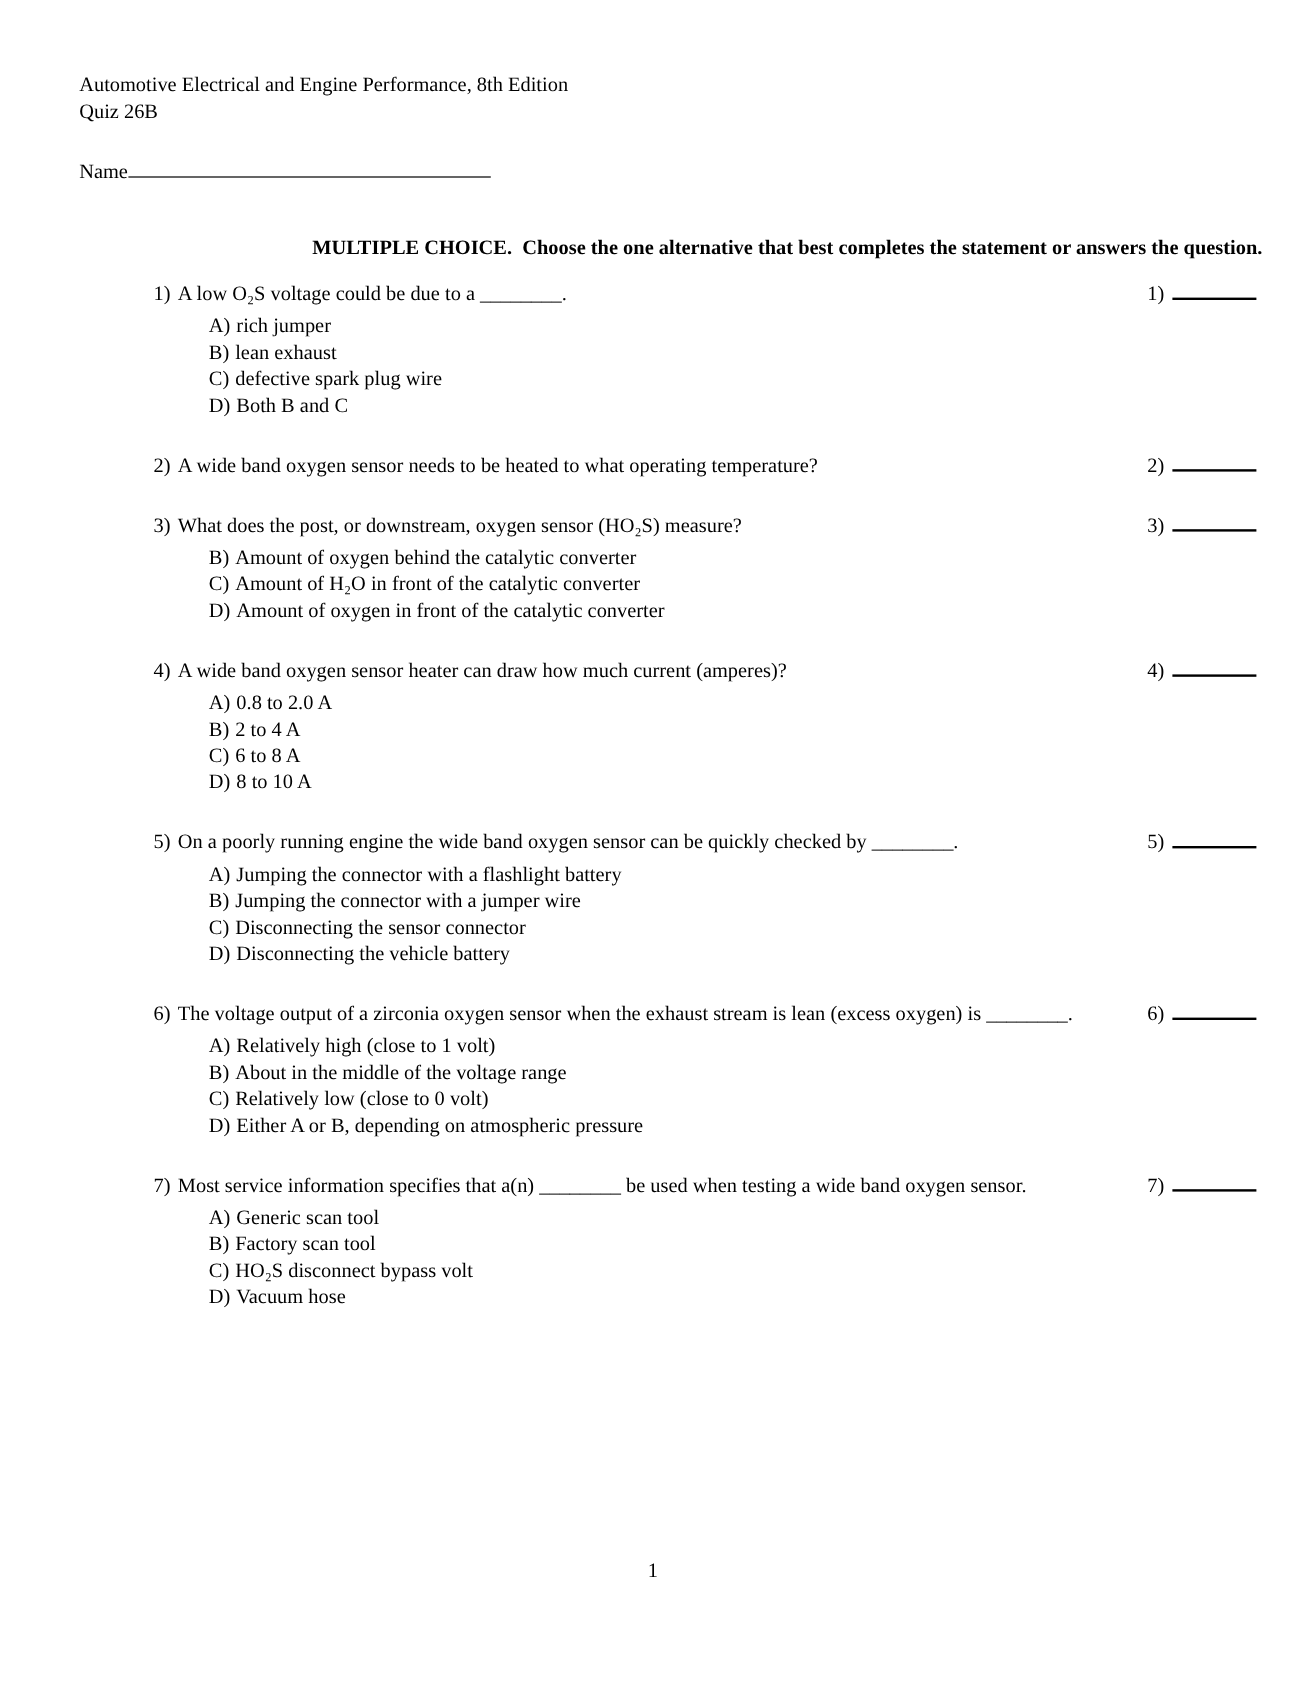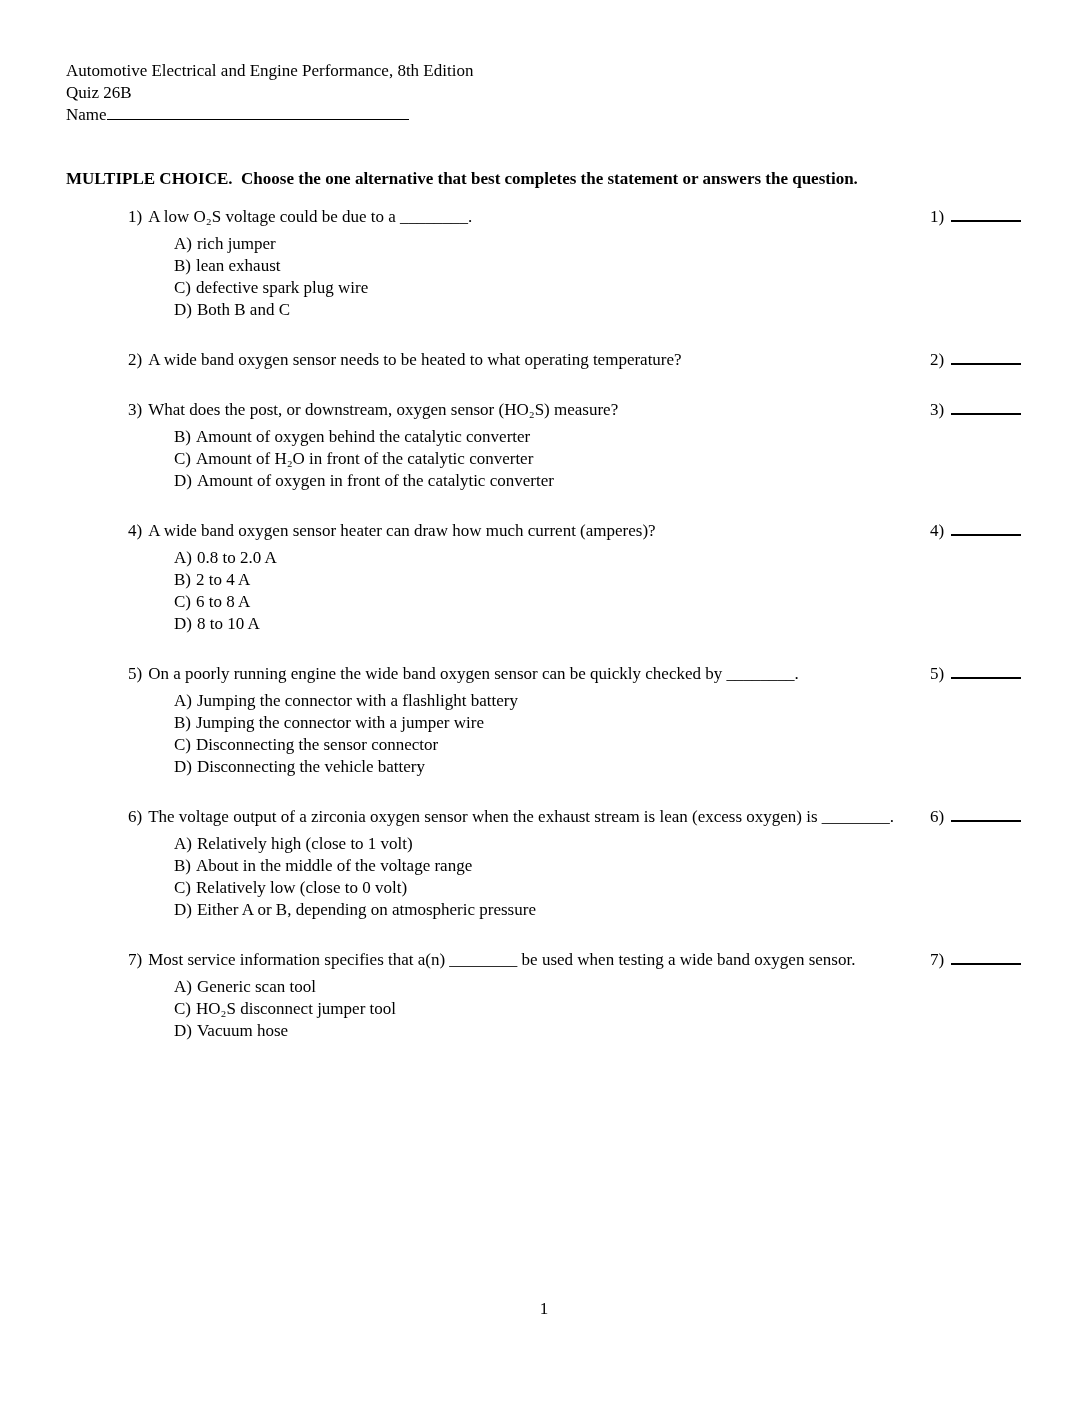--- a/index.html
+++ b/index.html
@@ -4,36 +4,37 @@
 <style>
   html, body { margin: 0; padding: 0; background: #ffffff; }
   body {
     width: 1088px; height: 1408px;
     position: relative; overflow: hidden;
     color: #000;
     font-family: "Liberation Serif", "DejaVu Serif", serif;
     font-size: 17px;
     line-height: 22px;
   }
-  .page { padding: 60px 62px 0 66px; }
+  .page { padding: 60px 36px 0 66px; }
 
   .doc-header { line-height: 22px; }
 
-  .name-row { }
+  .name-row { margin-top: 28px; }
   .name-line {
     display: inline-block;
     width: 302px;
     border-bottom: 1px solid #000;
     height: 14px;
   }
 
   .instructions {
     margin-top: 42px;
     font-weight: bold;
     white-space: pre-wrap;
+    text-align: right;
   }
 
   .questions { margin-top: 16px; padding-left: 62px; }
 
   .q-row {
     display: flex;
     justify-content: space-between;
     align-items: flex-start;
   }
   .q-row + .q-row { margin-top: 28px; }
@@ -184,21 +185,22 @@
     </div>
 
     <div class="q-row">
       <div class="q-left">
         <div class="q-stem-line">
           <span class="q-num">7)</span>
           <div class="q-stem">Most service information specifies that a(n) ________ be used when testing a wide band oxygen sensor.</div>
         </div>
         <div class="q-options">
           <div class="q-opt"><span class="opt-letter">A)</span><span>Generic scan tool</span></div>
-          <div class="q-opt"><span class="opt-letter">C)</span><span>HO₂S disconnect jumper tool</span></div>
+          <div class="q-opt"><span class="opt-letter">B)</span><span>Factory scan tool</span></div>
+          <div class="q-opt"><span class="opt-letter">C)</span><span>HO₂S disconnect bypass volt</span></div>
           <div class="q-opt"><span class="opt-letter">D)</span><span>Vacuum hose</span></div>
         </div>
       </div>
       <div class="q-answer">
         <span>7)</span><span class="ans-line"></span>
       </div>
     </div>
 
   </div>
 </div>

